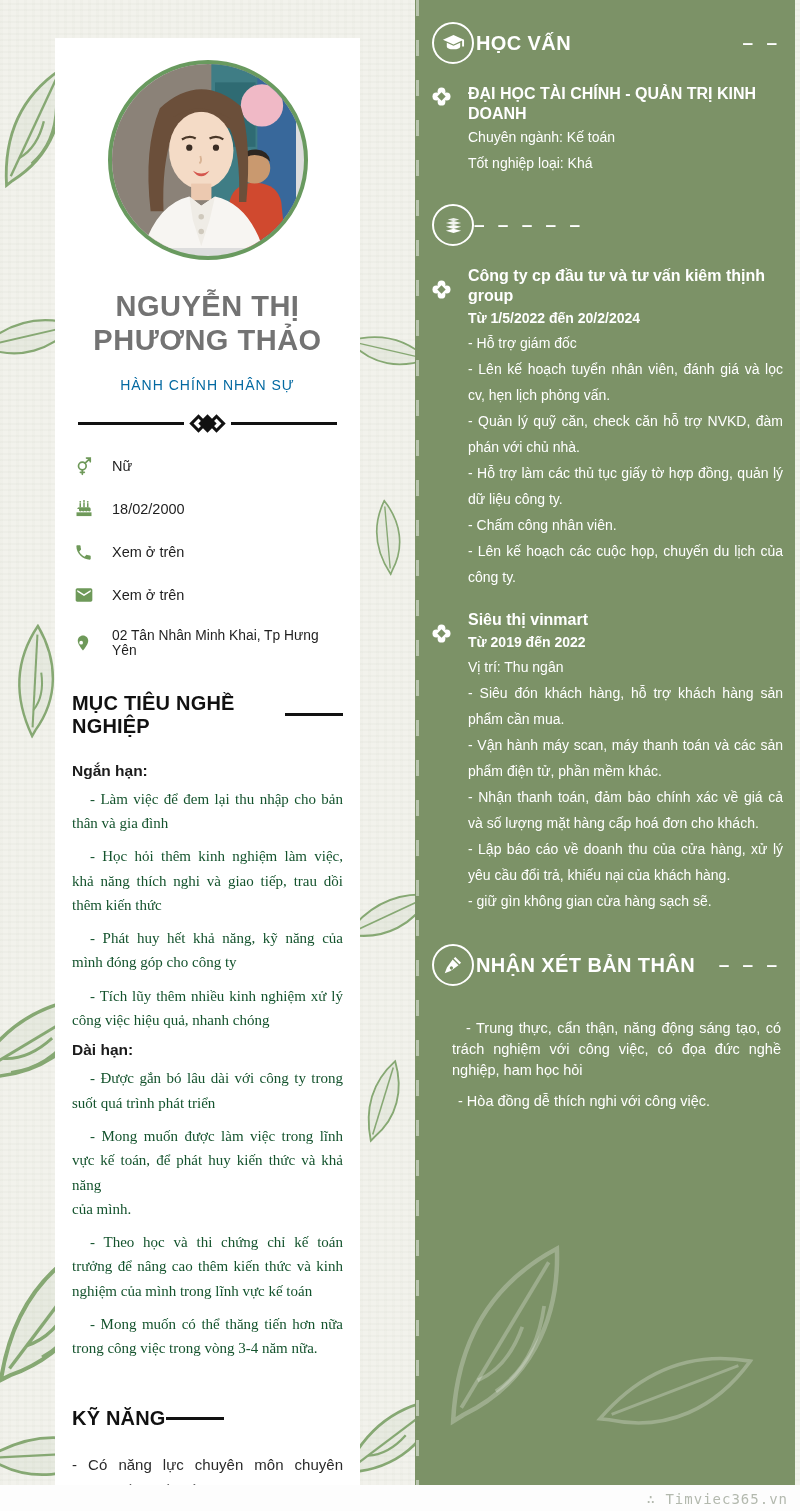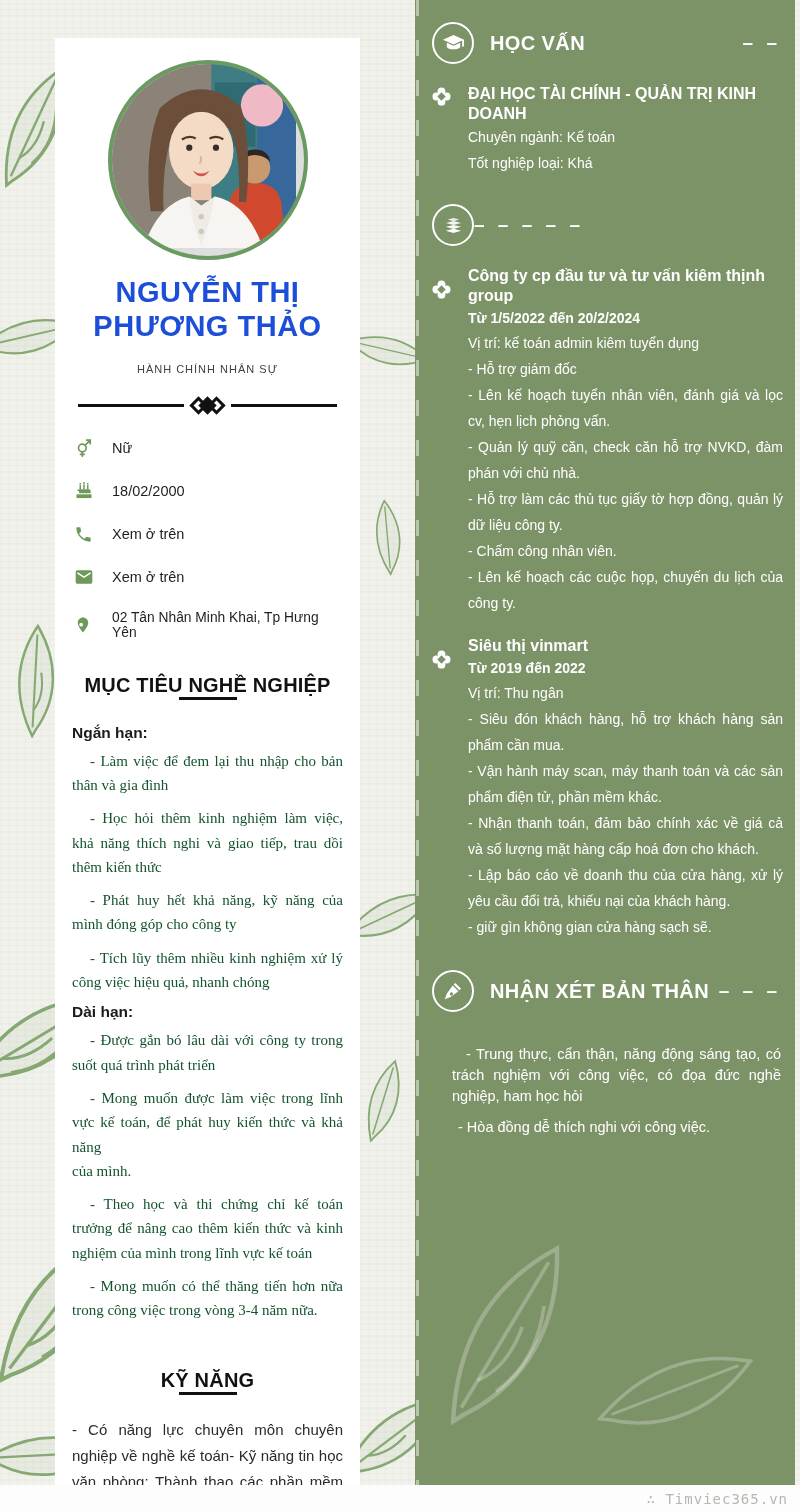--- a/index.html
+++ b/index.html
@@ -21,52 +21,52 @@
   
   .card{
     position:absolute;left:55px;top:38px;width:305px;bottom:0;
     background:#ffffff;padding:18px 17px 10px;box-sizing:border-box;
   }
   .photo-ring{
     width:192px;height:192px;margin:4px auto 0;border-radius:50%;
     border:4px solid #699a5f;overflow:hidden;background:#ddd;
   }
   .photo-ring svg{display:block;}
-  .name{margin-top:16px;text-align:center;font-weight:800;font-size:29px;line-height:1.16;color:#1d4ed8;letter-spacing:.5px;}
-  .subtitle{margin-top:9px;text-align:center;font-size:11px;letter-spacing:1px;color:#404040;}
+  .name{margin-top:30px;text-align:center;font-weight:800;font-size:29px;line-height:1.16;color:#737373;letter-spacing:.5px;}
+  .subtitle{margin-top:9px;text-align:center;font-size:14px;letter-spacing:1px;color:#0369a1;}
   .divider{display:flex;align-items:center;justify-content:center;margin:24px 6px 26px;}
   .divider .rule{height:3px;background:#111;flex:1;}
   .dia{width:13px;height:13px;transform:rotate(45deg);display:inline-block;box-sizing:border-box;}
   .dia.hollow{border:3px solid #111;background:#fff;}
   .dia.solid{background:#111;margin:0 -4px;z-index:2;position:relative;}
   .dwrap{display:flex;align-items:center;margin:0 8px;}
   .contact-row{display:flex;align-items:center;margin:0 0 22px 2px;}
   .contact-row .cicon{width:21px;height:21px;flex:0 0 auto;margin-right:17px;display:flex;align-items:center;}
   .contact-row .cval{font-size:14.5px;color:#1f1f1f;}
-  .sec-head{display:flex;align-items:center;margin-top:44px;flex-direction:column;}
+  .sec-head{display:flex;align-items:center;margin-top:44px;}
   .sec-head h2{margin:0;font-size:20px;font-weight:800;color:#111;letter-spacing:.2px;}
   .sec-head .hline{width:58px;height:3px;background:#111;flex:0 0 auto;}
   .obj-label{margin-top:24px;font-size:15.5px;font-weight:600;color:#1b1b1b;}
   .ser{font-family:"Liberation Serif", serif;font-size:15px;line-height:1.62;color:#14532d;
        text-align:justify;text-indent:18px;margin:7px 0 9px;white-space:pre-line;}
   .skills-text{margin-top:22px;font-size:15px;line-height:26px;color:#2b2b2b;text-align:justify;}
   
   .green{
     position:absolute;left:415px;top:0;width:380px;height:1485px;
     background:#7c9267;color:#fff;box-sizing:border-box;
     padding:22px 12px 20px 17px;
   }
   .green::before{
     content:"";position:absolute;left:1px;top:0;bottom:0;width:3px;
     background:repeating-linear-gradient(180deg,rgba(255,255,255,.45) 0 16px,transparent 16px 40px);
   }
   .ghead{display:flex;align-items:center;}
   .hicon{width:38px;height:38px;border:2px solid #fff;border-radius:50%;flex:0 0 auto;
          display:flex;align-items:center;justify-content:center;}
-  .ghead h2{margin:0 0 0 16px;font-size:20px;font-weight:800;letter-spacing:.4px;flex:1;}
+  .ghead h2{margin:0 0 0 2px;font-size:20px;font-weight:800;letter-spacing:.4px;flex:1;}
   .hdr-dashes{font-weight:800;font-size:19px;letter-spacing:4px;white-space:nowrap;margin-right:2px;}
   .entry{display:flex;margin-top:20px;}
   .bullet{width:36px;flex:0 0 auto;padding-top:3px;}
   .entry-body{flex:1;font-size:14px;line-height:26px;}
   .entry-body .org{font-weight:700;font-size:16px;line-height:20px;}
   .entry-body .period{font-weight:700;font-size:14px;line-height:24px;}
   .entry-body .pos{line-height:26px;}
   .duty{text-align:justify;}
   .review-item{font-size:14.5px;line-height:21px;text-align:justify;margin:0 0 10px;}
   .review-block{margin-top:32px;padding:0 2px 0 20px;}
@@ -182,21 +182,20 @@
             <circle cx="15.4" cy="10" r="4.1"></circle>
             <circle cx="10" cy="15.4" r="4.1"></circle>
             <circle cx="4.6" cy="10" r="4.1"></circle>
           </g>
           <rect x="6.9" y="6.9" width="6.2" height="6.2" transform="rotate(45 10 10)" fill="#7c9267"></rect>
         </svg>
     </span>
     <div class="entry-body">
       <div class="org">Công ty cp đầu tư và tư vấn kiêm thịnh group</div>
       <div class="period">Từ 1/5/2022 đến 20/2/2024</div>
-      <div class="pos">Vị trí: kế toán admin kiêm tuyển dụng</div>
       <div class="duty">- Hỗ trợ giám đốc</div>
       <div class="duty">- Lên kế hoạch tuyển nhân viên, đánh giá và lọc cv, hẹn lịch phỏng vấn.</div>
       <div class="duty">- Quản lý quỹ căn, check căn hỗ trợ NVKD, đàm phán với chủ nhà.</div>
       <div class="duty">- Hỗ trợ làm các thủ tục giấy tờ hợp đồng, quản lý dữ liệu công ty.</div>
       <div class="duty">- Chấm công nhân viên.</div>
       <div class="duty">- Lên kế hoạch các cuộc họp, chuyến du lịch của công ty.</div>
     </div>
   </div>
 
   <div class="entry">

